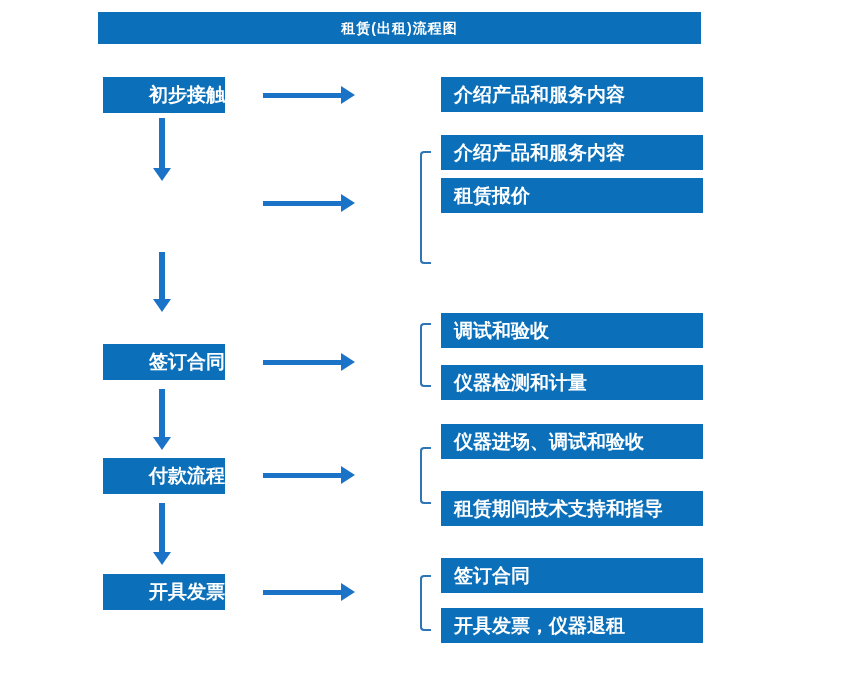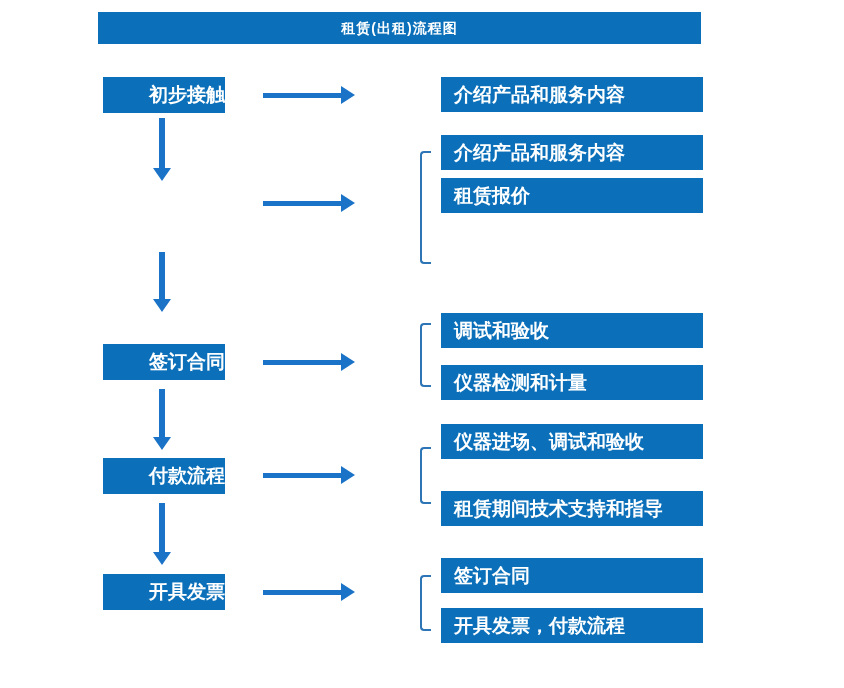--- a/index.html
+++ b/index.html
@@ -174,15 +174,15 @@
   <div class="box right-box" style="top:135px">介绍产品和服务内容</div>
   <div class="box right-box" style="top:178px">租赁报价</div>
 
   <div class="box right-box" style="top:313px">调试和验收</div>
   <div class="box right-box" style="top:365px">仪器检测和计量</div>
 
   <div class="box right-box" style="top:424px">仪器进场、调试和验收</div>
   <div class="box right-box" style="top:491px">租赁期间技术支持和指导</div>
 
   <div class="box right-box" style="top:558px">签订合同</div>
-  <div class="box right-box" style="top:608px">开具发票，付款流程</div>
+  <div class="box right-box" style="top:608px">开具发票，仪器退租</div>
 
 </div>
 
 </body></html>

